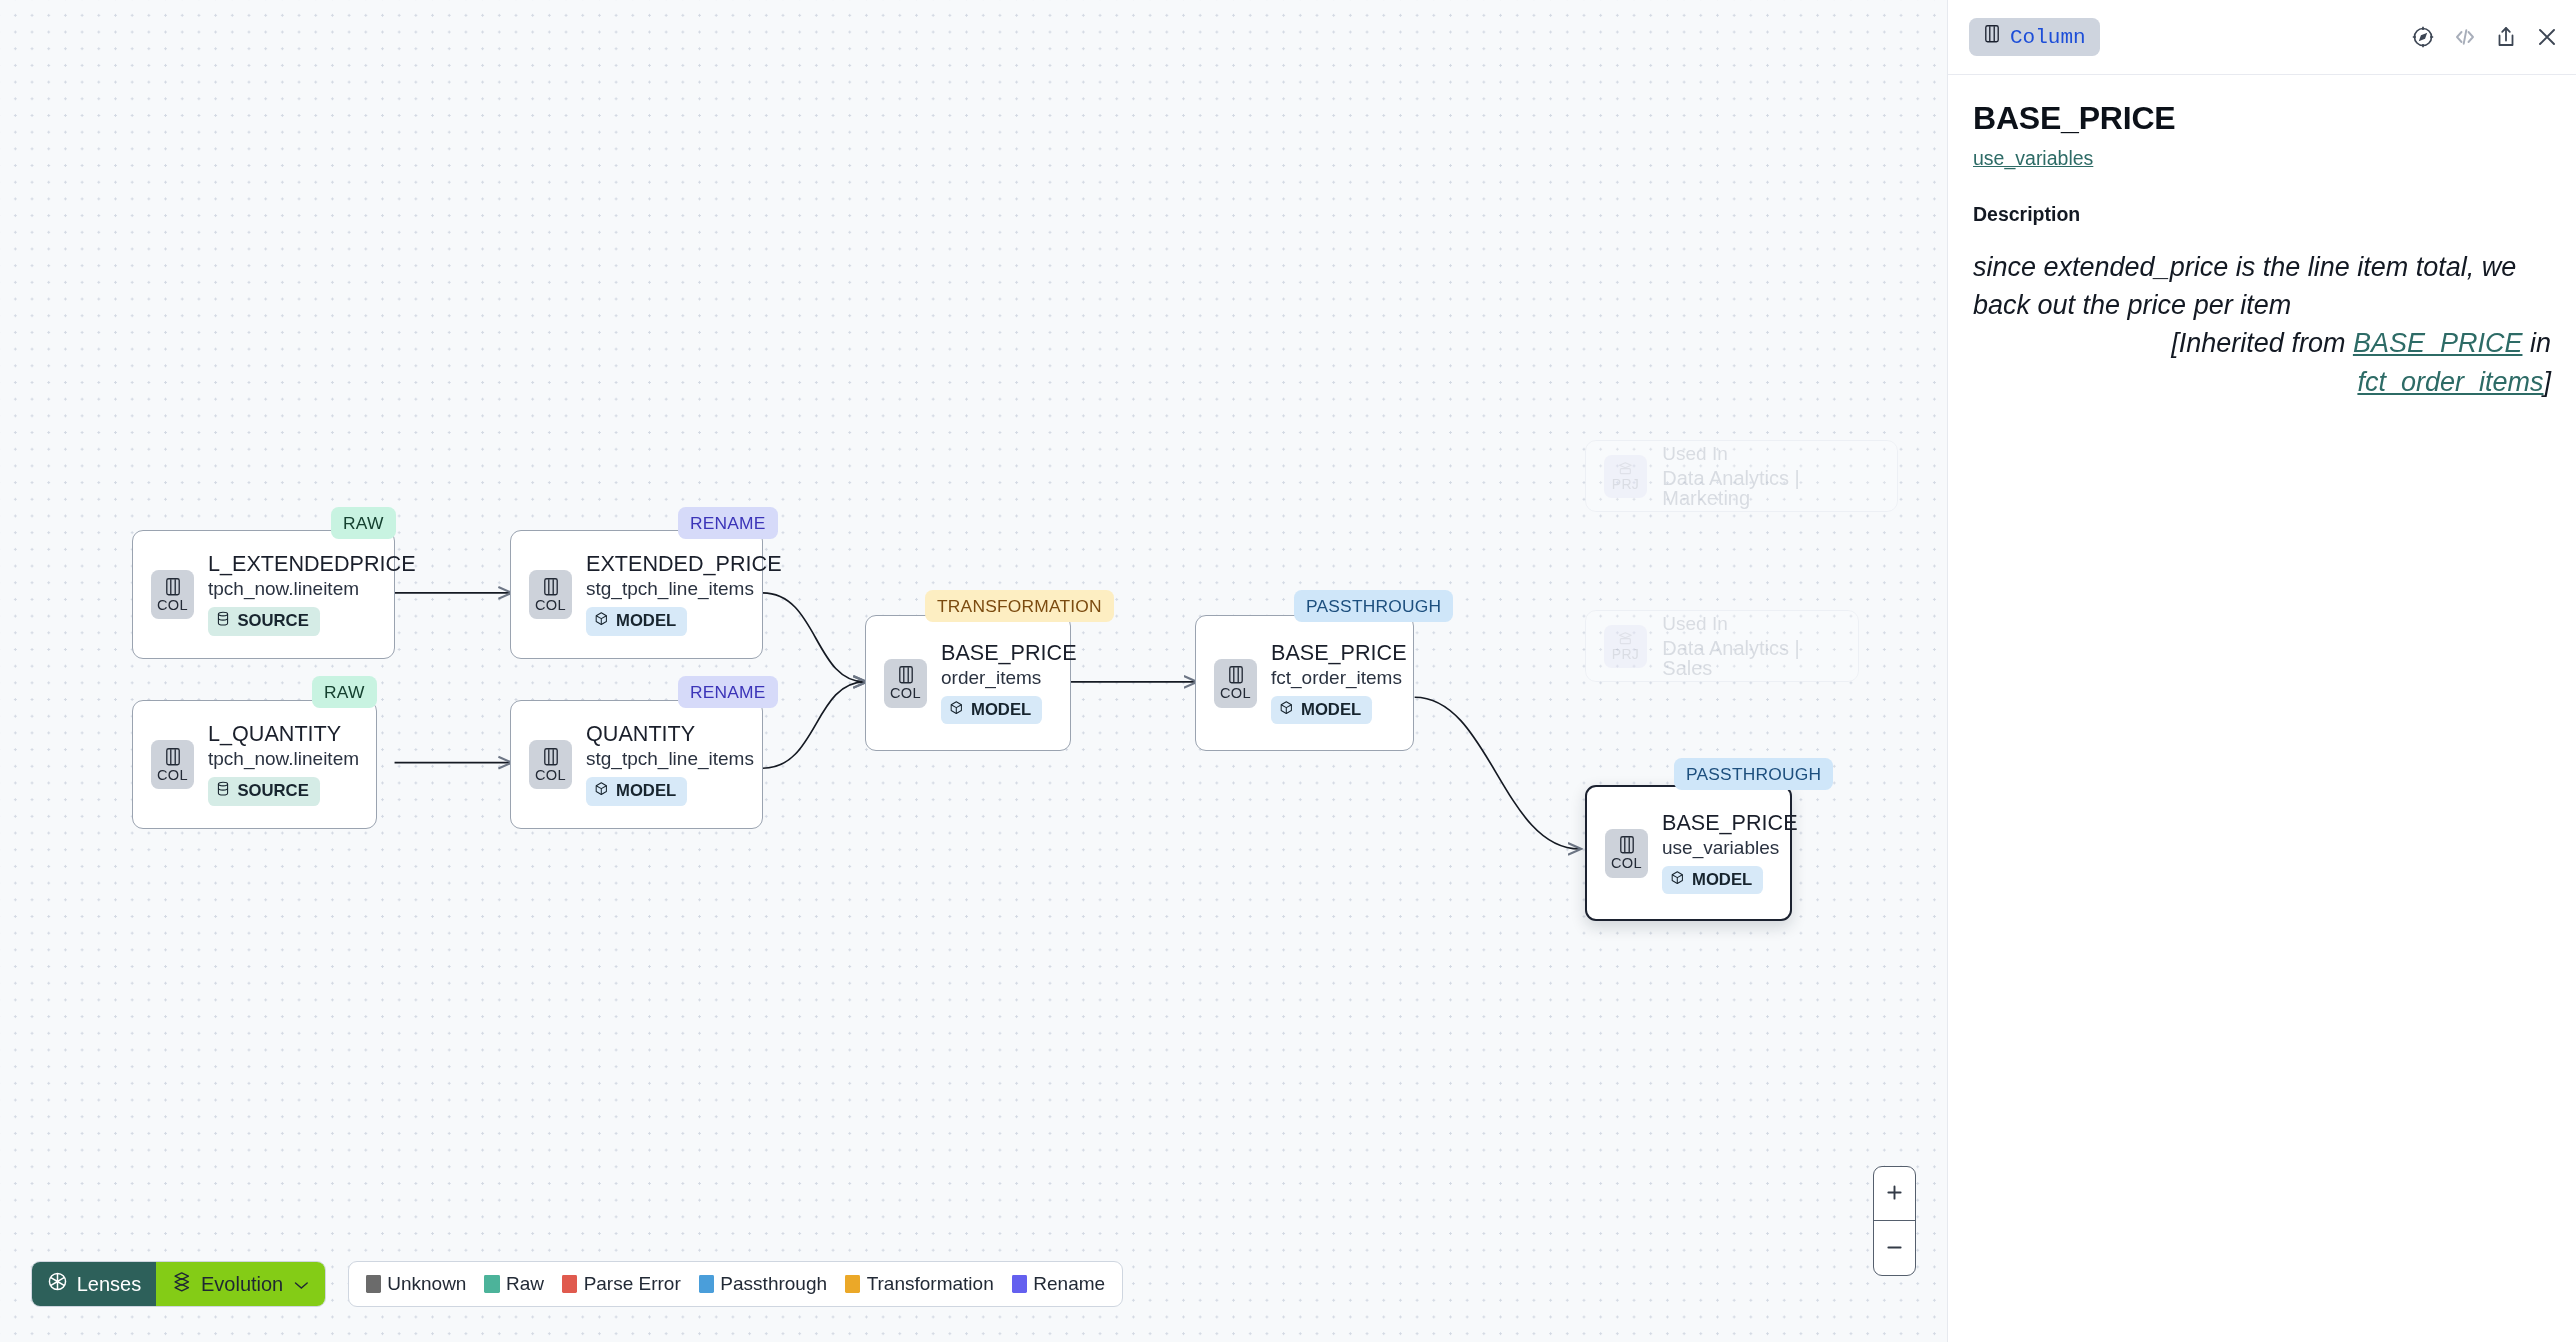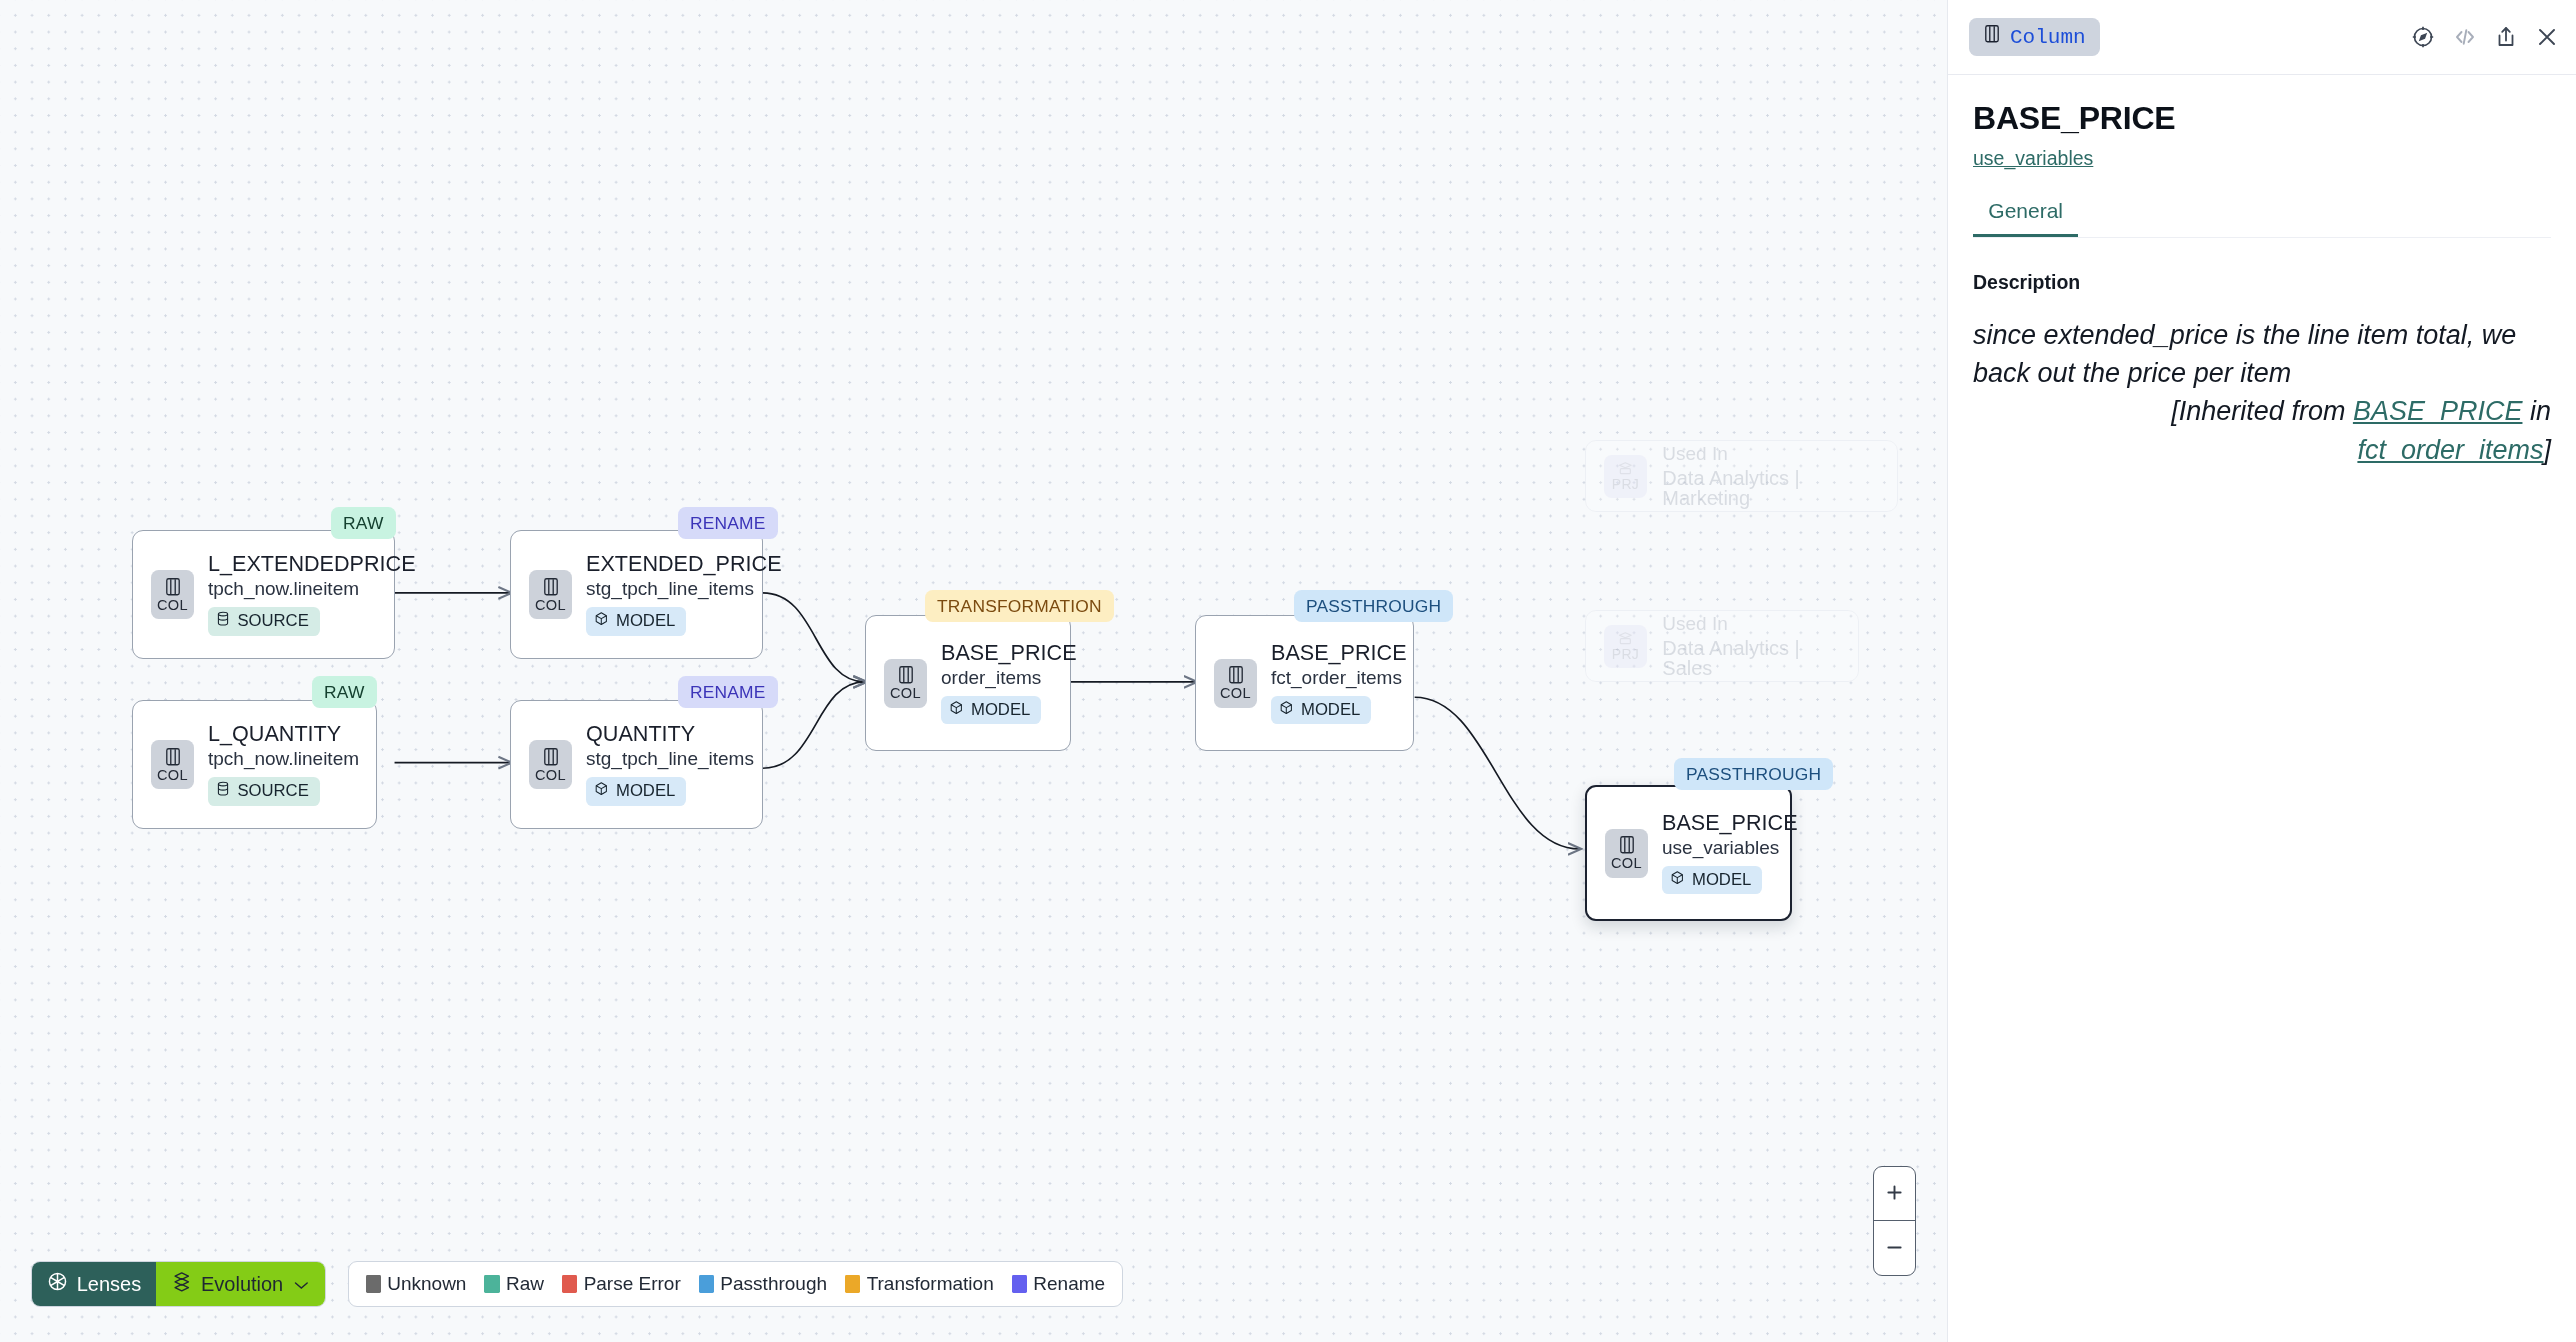--- a/index.html
+++ b/index.html
@@ -49,21 +49,21 @@
     display: flex; flex-direction: column; align-items: center; justify-content: center;
     gap: 1.4px; flex: none; margin-right: 14px;
   }
   .node-ico .lbl { font-size: 14.6px; color: #232a36; letter-spacing: 0.3px; line-height: 1; }
   .node-body { display: flex; flex-direction: column; align-items: flex-start; gap: 3.5px; }
   .node-title { font-size: 21.6px; color: #1a1f2b; line-height: 1.05; white-space: nowrap; }
   .node-sub { font-size: 19px; color: #2a3240; line-height: 1.05; white-space: nowrap; }
   .chip {
     display: inline-flex; align-items: center; gap: 7px;
     border-radius: 6.3px; padding: 4.2px 11px 4.2px 8.4px; font-size: 16.7px;
-    margin-top: 4.2px; white-space: nowrap;
+    margin-top: 4.2px; white-space: nowrap; font-weight: bold;
   }
   .chip.source { background: #d5ece6; color: #17242e; }
   .chip.model  { background: #d7e9f8; color: #17242e; }
 
   
   .badge {
     position: absolute; border-radius: 7.7px; padding: 5.6px 12px;
     font-size: 17.4px; letter-spacing: 0.2px; z-index: 9; white-space: nowrap;
   }
   .badge.raw  { background: #c8f3e1; color: #14402f; }
@@ -468,23 +468,20 @@
               <path d="M5 5 L19 19 M19 5 L5 19"></path>
             </svg>
         </span>
       </div>
     </div>
 
     <div class="panel-body">
       <div class="col-name">BASE_PRICE</div>
       <a class="col-link">use_variables</a>
 
-      <div class="tabs">
-        <div class="tab">General</div>
-      </div>
 
       <div class="sect-label">Description</div>
       <div class="desc">
         <span>since extended_price is the line item total, we back out the price per item</span>
         <span class="inh"><span>[Inherited from </span><a>BASE_PRICE</a><span> in </span><a>fct_order_items</a><span>]</span></span>
       </div>
     </div>
   </div>
 
 </div>

